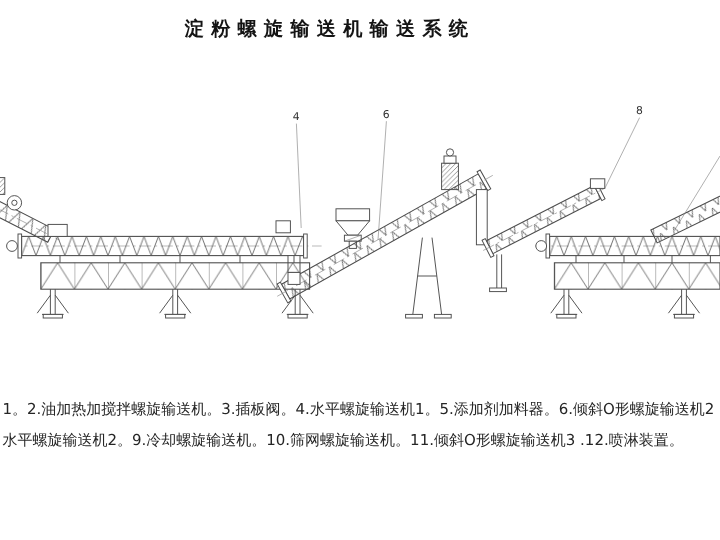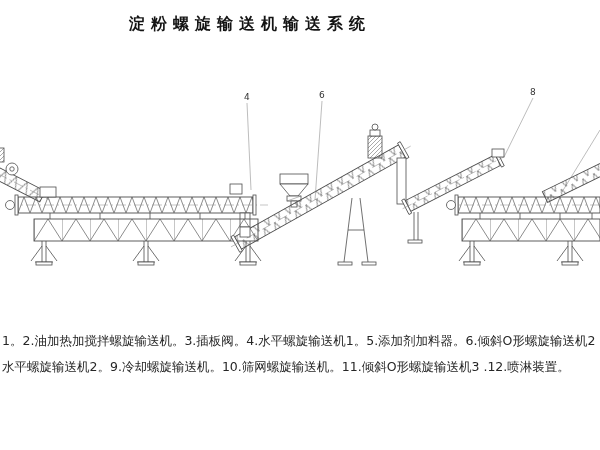--- a/index.html
+++ b/index.html
@@ -4,21 +4,21 @@
 <style>
   html,body{margin:0;padding:0;}
   body{
     width:600px;height:450px;position:relative;overflow:hidden;
     background:#ffffff;
     font-family:"DejaVu Sans","Liberation Sans",sans-serif;
   }
   .page-title{
     position:absolute;top:14px;left:0;width:500px;
     text-align:center;font-size:16px;font-weight:bold;
-    letter-spacing:6px;color:#141414;white-space:nowrap;
+    letter-spacing:6px;color:#141414;white-space:nowrap;padding-left:25px;
   }
   .caption{
     position:absolute;top:328px;left:2px;width:606px;
     font-size:12.5px;color:#262626;line-height:26px;white-space:nowrap;
   }
   .drawing{position:absolute;top:0;left:0;}
   .ln{stroke:#4d4d4d;fill:none;stroke-width:0.8;}
   .thin{stroke:#7a7a7a;fill:none;stroke-width:0.5;}
   .cl{stroke:#8a8a8a;fill:none;stroke-width:0.5;stroke-dasharray:10 3 2 3;}
   .tube{fill:url(#screw);stroke:#4d4d4d;stroke-width:0.9;}

